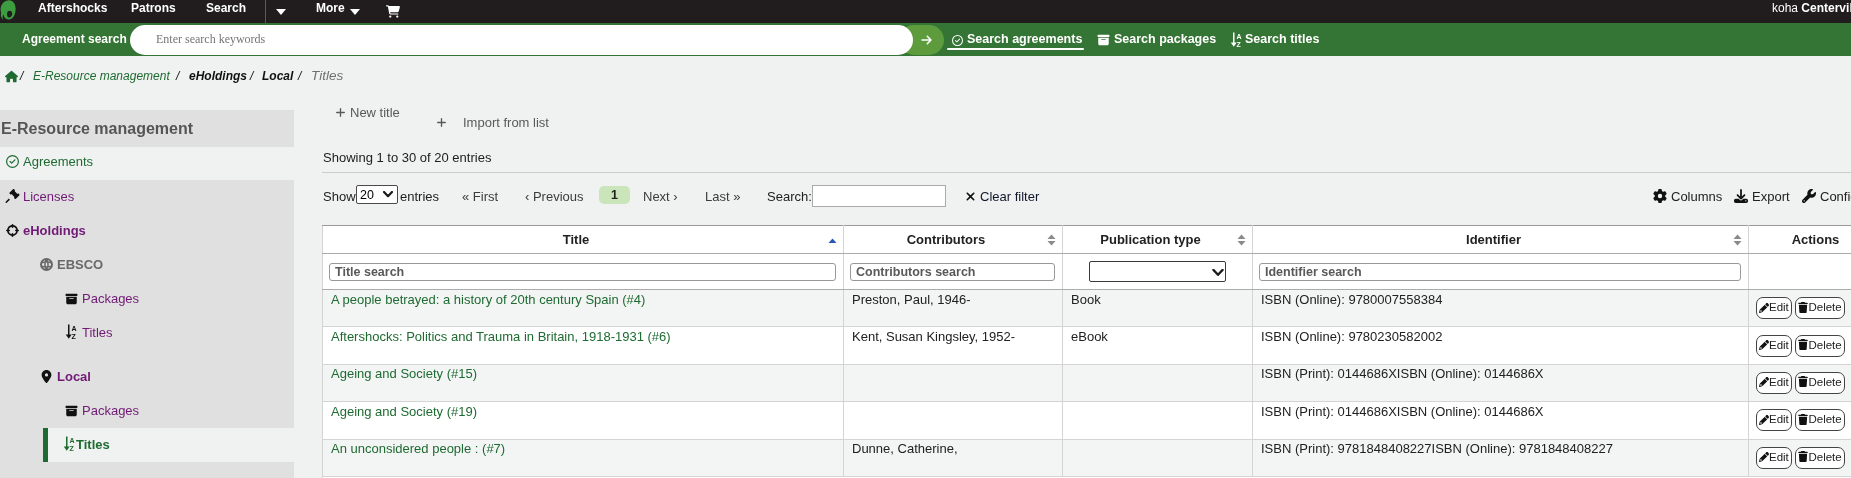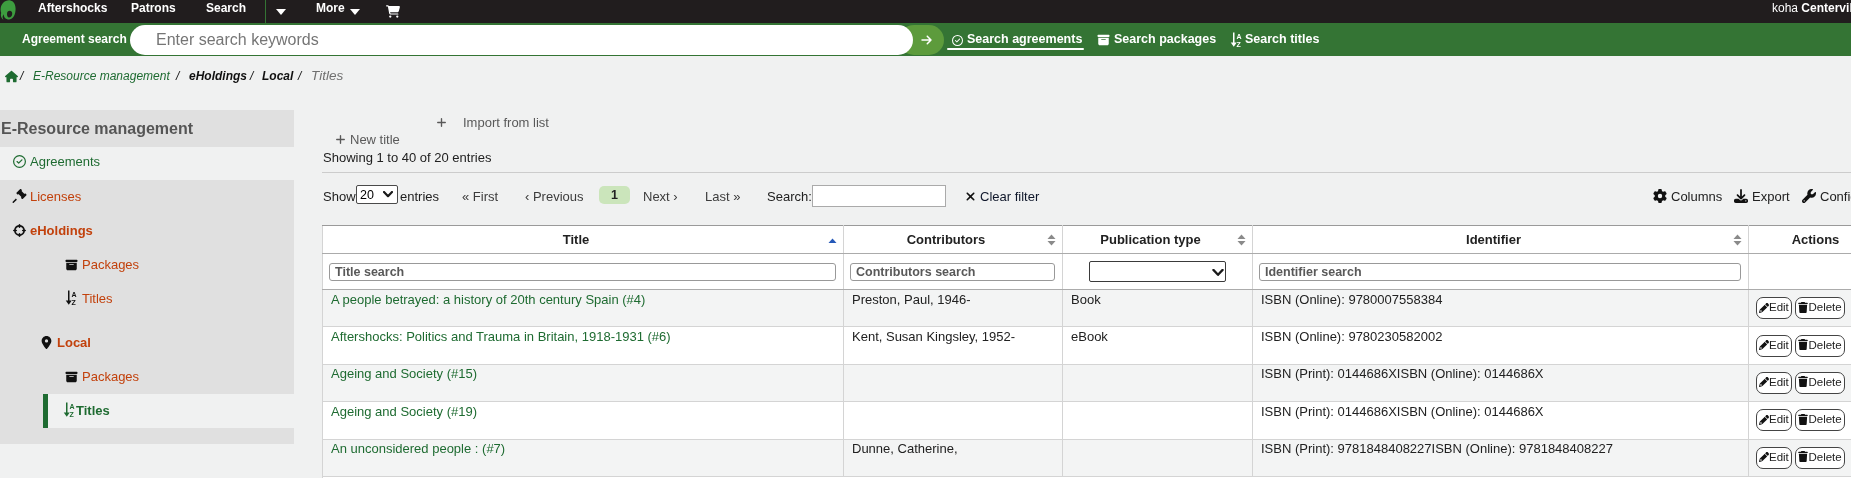--- a/index.html
+++ b/index.html
@@ -9,40 +9,40 @@
 
 
 #topbar { position:absolute; left:0; top:0; width:1851px; height:23px; background:#211d1e; }
 #topbar .navitem { position:absolute; top:0; height:23px; line-height:16px; color:#fff; font-weight:bold; font-size:12px; white-space:nowrap; }
 #navdivider { position:absolute; left:265px; top:0; width:1px; height:23px; background:#347434; }
 
 
 #searchbar { position:absolute; left:0; top:23px; width:1851px; height:33px; background:#347434; }
 #agslabel { position:absolute; left:22px; top:0; height:34px; line-height:33px; color:#fff; font-weight:bold; font-size:12px; }
 #searchpill { position:absolute; left:130px; top:2px; width:783px; height:30px; background:#fff; border-radius:15px; z-index:2; }
-#searchpill .ph { position:absolute; left:26px; top:0; height:46px; line-height:29px; color:#757575; font-size:16px; }
+#searchpill .ph { position:absolute; left:26px; top:0; height:46px; line-height:29px; color:#757575; font-size:12px;font-family:Liberation Serif, serif; }
 #submitpill { position:absolute; left:899px; top:2px; width:45px; height:30px; background:#5d9b3c; border-radius:15px; z-index:1; }
 #submitpill svg { position:absolute; left:21px; top:9px; }
 .gblink { position:absolute; top:0; height:34px; line-height:32px; color:#fff; font-weight:bold; font-size:12.5px; }
 #agr-underline { position:absolute; left:947px; top:24.5px; width:137px; height:2.5px; background:#fff; border-radius:2px; }
 
 
 #breadcrumb { position:absolute; left:0; top:66px; height:20px; font-size:12px; font-style:italic; }
 #breadcrumb span, #breadcrumb a { position:absolute; top:0; height:20px; line-height:20px; white-space:nowrap; }
 #breadcrumb .green { color:#1e6b31; }
 #breadcrumb .dark { color:#111; font-weight:bold; }
 #breadcrumb .cur { color:#6f6f6f; font-size:13.5px; }
 
 
 #sidebar { position:absolute; left:0; top:110px; width:294px; }
 #sidebar .hdr { height:37px; line-height:37px; background:#e0e0e0; font-weight:bold; font-size:16px; color:#555; padding-left:1px; }
-#sidebar .item { height:34px; line-height:34px; background:#e0e0e0; font-size:13px; color:#c2410c; position:relative; }
+#sidebar .item { height:34px; line-height:34px; background:#e0e0e0; font-size:13px; color:#701a75; position:relative; }
 #sidebar .item .ic { display:inline-block; width:16px; text-align:center; margin-right:3px; }
 #sidebar .light { background:#f0f1f1; }
-#sidebar .l0 { padding-left:11px; }
+#sidebar .l0 { padding-left:4px; }
 #sidebar .l1 { padding-left:38px; }
 #sidebar .l2 { padding-left:63px; }
 #sidebar .green { color:#1e6b31; }
 #sidebar .bold { font-weight:bold; }
 #sidebar .gray { color:#696969; }
 #sidebar .gap { height:10px; background:#e0e0e0; }
 #sidebar .actwrap { height:34px; background:#e0e0e0; }
 #sidebar .active { margin-left:43px; height:34px; line-height:34px; background:#f0f1f1; border-left:5px solid #1e6b31; color:#1e6b31; font-weight:bold; padding-left:15px; font-size:13px; }
 #sidebar .tail { height:16px; background:#e0e0e0; }
 #sidebar svg { vertical-align:-2px; }
@@ -143,20 +143,24 @@
   <div class="hdr">E-Resource management</div>
   <div class="item light l0 green" style="height:33px;line-height:30px"><span class="ic"><svg width="13" height="13" viewBox="0 0 512 512">
           <path fill="#1e6b31" d="M256 512A256 256 0 1 0 256 0a256 256 0 1 0 0 512zm0-464a208 208 0 1 1 0 416 208 208 0 1 1 0-416zm113 161c9.4-9.4 9.4-24.6 0-33.9s-24.6-9.4-33.9 0l-111 111-47-47c-9.4-9.4-24.6-9.4-33.9 0s-9.4 24.6 0 33.9l64 64c9.4 9.4 24.6 9.4 33.9 0L369 209z"></path>
         </svg></span>Agreements</div>
   <div class="item l0"><span class="ic"><svg width="15" height="14" viewBox="0 0 512 512">
           <path fill="#111" d="M318.6 9.4c-12.5-12.5-32.8-12.5-45.3 0l-120 120c-12.5 12.5-12.5 32.8 0 45.3l16 16c12.5 12.5 32.8 12.5 45.3 0l4-4L325.4 293.4l-4 4c-12.5 12.5-12.5 32.8 0 45.3l16 16c12.5 12.5 32.8 12.5 45.3 0l120-120c12.5-12.5 12.5-32.8 0-45.3l-16-16c-12.5-12.5-32.8-12.5-45.3 0l-4 4L330.6 74.6l4-4c12.5-12.5 12.5-32.8 0-45.3l-16-16zM7 466.3c-9.4 9.4-9.4 24.6 0 33.9l4.7 4.7c9.4 9.4 24.6 9.4 33.9 0L161.8 389.7l-38.6-38.6L7 466.3z"></path>
         </svg></span>Licenses</div>
   <div class="item l0 bold"><span class="ic"><svg width="13" height="13" viewBox="0 0 512 512">
           <path fill="#111" d="M256 0c17.7 0 32 14.3 32 32V42.4c93.7 13.9 167.7 88 181.6 181.6H480c17.7 0 32 14.3 32 32s-14.3 32-32 32H469.6c-13.9 93.7-88 167.7-181.6 181.6V480c0 17.7-14.3 32-32 32s-32-14.3-32-32V469.6C130.3 455.7 56.3 381.7 42.4 288H32c-17.7 0-32-14.3-32-32s14.3-32 32-32H42.4C56.3 130.3 130.3 56.3 224 42.4V32c0-17.7 14.3-32 32-32zM107.4 288c12.5 58.3 58.4 104.1 116.6 116.6V384c0-17.7 14.3-32 32-32s32 14.3 32 32v20.6c58.3-12.5 104.1-58.4 116.6-116.6H384c-17.7 0-32-14.3-32-32s14.3-32 32-32h20.6C392.1 165.7 346.3 119.9 288 107.4V128c0 17.7-14.3 32-32 32s-32-14.3-32-32V107.4C165.7 119.9 119.9 165.7 107.4 224H128c17.7 0 32 14.3 32 32s-14.3 32-32 32H107.4z"></path>
         </svg></span>eHoldings</div>
+  <div class="item l1 bold gray"><span class="ic"><svg width="13" height="13" viewBox="0 0 16 16">
+          <circle cx="8" cy="8" r="6.8" fill="none" stroke="#696969" stroke-width="2.4"></circle>
+          <path d="M1.5 6 Q 8 4 14.5 6 M1.5 10 Q 8 12 14.5 10 M8 1 Q 4.2 8 8 15 M8 1 Q 11.8 8 8 15" fill="none" stroke="#696969" stroke-width="1.8"></path>
+        </svg></span>EBSCO</div>
   <div class="item l2"><span class="ic"><svg width="13" height="12" viewBox="0 0 512 512">
           <path fill="#111" d="M32 32H480c17.7 0 32 14.3 32 32V96c0 17.7-14.3 32-32 32H32C14.3 128 0 113.7 0 96V64C0 46.3 14.3 32 32 32zm0 128H480V416c0 35.3-28.7 64-64 64H96c-35.3 0-64-28.7-64-64V160zm128 80c0 8.8 7.2 16 16 16H336c8.8 0 16-7.2 16-16s-7.2-16-16-16H176c-8.8 0-16 7.2-16 16z"></path>
         </svg></span>Packages</div>
   <div class="item l2"><span class="ic"><svg width="13" height="15" viewBox="0 0 26 30">
           <g fill="#111">
             <path d="M6 1 L9 1 L9 21 L13.5 21 L7.5 29.5 L1.5 21 L6 21 Z"></path>
             <text x="13" y="13" font-size="14" font-weight="bold" font-family="Liberation Sans">A</text>
             <text x="13" y="29" font-size="14" font-weight="bold" font-family="Liberation Sans">Z</text>
           </g>
         </svg></span>Titles</div>
@@ -172,32 +176,32 @@
             <g fill="#1e6b31">
               <path d="M6 1 L9 1 L9 21 L13.5 21 L7.5 29.5 L1.5 21 L6 21 Z"></path>
               <text x="13" y="13" font-size="14" font-weight="bold" font-family="Liberation Sans">A</text>
               <text x="13" y="29" font-size="14" font-weight="bold" font-family="Liberation Sans">Z</text>
             </g>
           </svg></span>Titles</div>
     </div>
   <div class="tail"></div>
 </div>
 
-<div class="ctl" style="left:335px;top:132px;color:#595959">
+<div class="ctl" style="left:335px;top:105px;color:#595959">
   <svg style="vertical-align:-1px" width="11" height="11" viewBox="0 0 448 512">
       <path fill="#595959" d="M256 80c0-17.7-14.3-32-32-32s-32 14.3-32 32V224H48c-17.7 0-32 14.3-32 32s14.3 32 32 32H192V432c0 17.7 14.3 32 32 32s32-14.3 32-32V288H400c17.7 0 32-14.3 32-32s-14.3-32-32-32H256V80z"></path>
     </svg><span style="margin-left:4px">New title</span>
 </div>
 <div class="ctl" style="left:436px;top:115px;color:#595959">
   <svg style="vertical-align:-1px" width="11" height="11" viewBox="0 0 448 512">
       <path fill="#595959" d="M256 80c0-17.7-14.3-32-32-32s-32 14.3-32 32V224H48c-17.7 0-32 14.3-32 32s14.3 32 32 32H192V432c0 17.7 14.3 32 32 32s32-14.3 32-32V288H400c17.7 0 32-14.3 32-32s-14.3-32-32-32H256V80z"></path>
     </svg><span style="margin-left:16px">Import from list</span>
 </div>
 
-<div class="ctl" style="left:323px;top:150px">Showing 1 to 40 of 20 entries</div>
+<div class="ctl" style="left:323px;top:150px">Showing 1 to 30 of 20 entries</div>
 <div id="hr1"></div>
 
 <div class="ctl" style="left:323px;top:189px">Show</div>
 <select id="showsel"><option>20</option></select>
 <svg class="abs" style="left:383px;top:191px" width="10" height="7" viewBox="0 0 10 7">
     <path d="M1 1 L5 5.2 L9 1" fill="none" stroke="#1a1a1a" stroke-width="2.2" stroke-linecap="round" stroke-linejoin="round"></path>
   </svg>
 <div class="ctl" style="left:400px;top:189px">entries</div>
 <div class="ctl pagelink" style="left:462px;top:189px">« First</div>
 <div class="ctl pagelink" style="left:525px;top:189px">‹ Previous</div>

